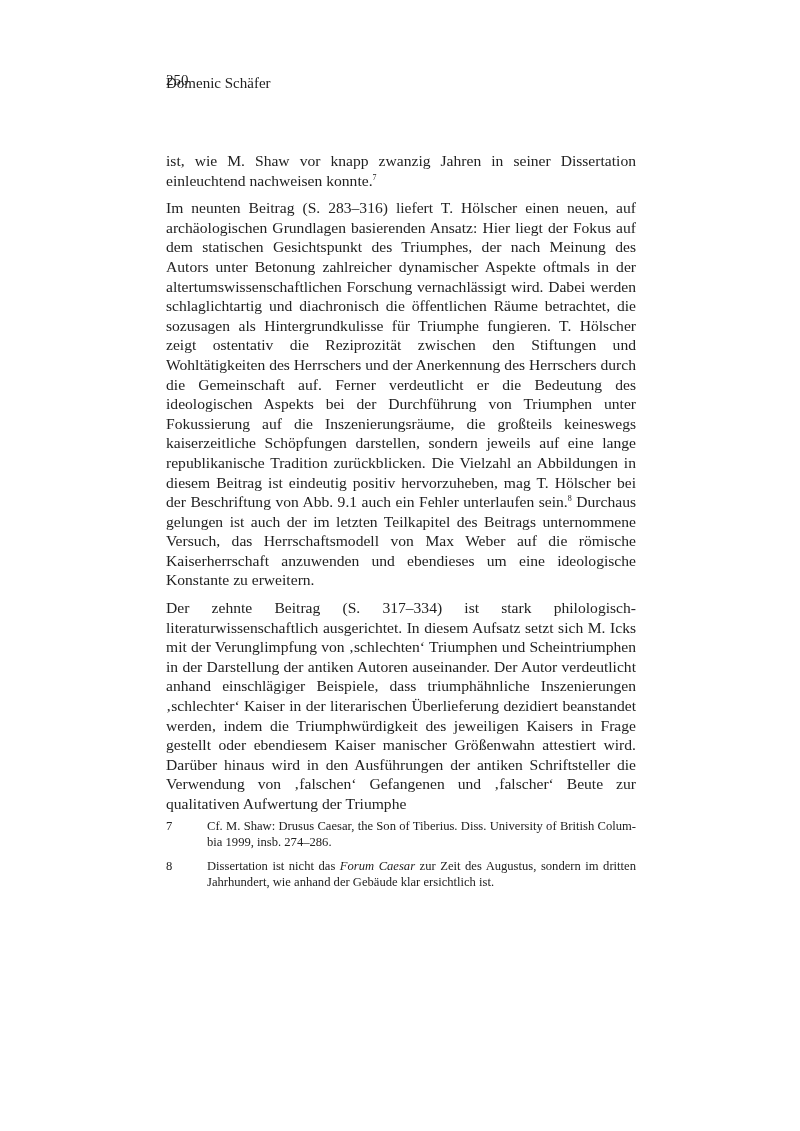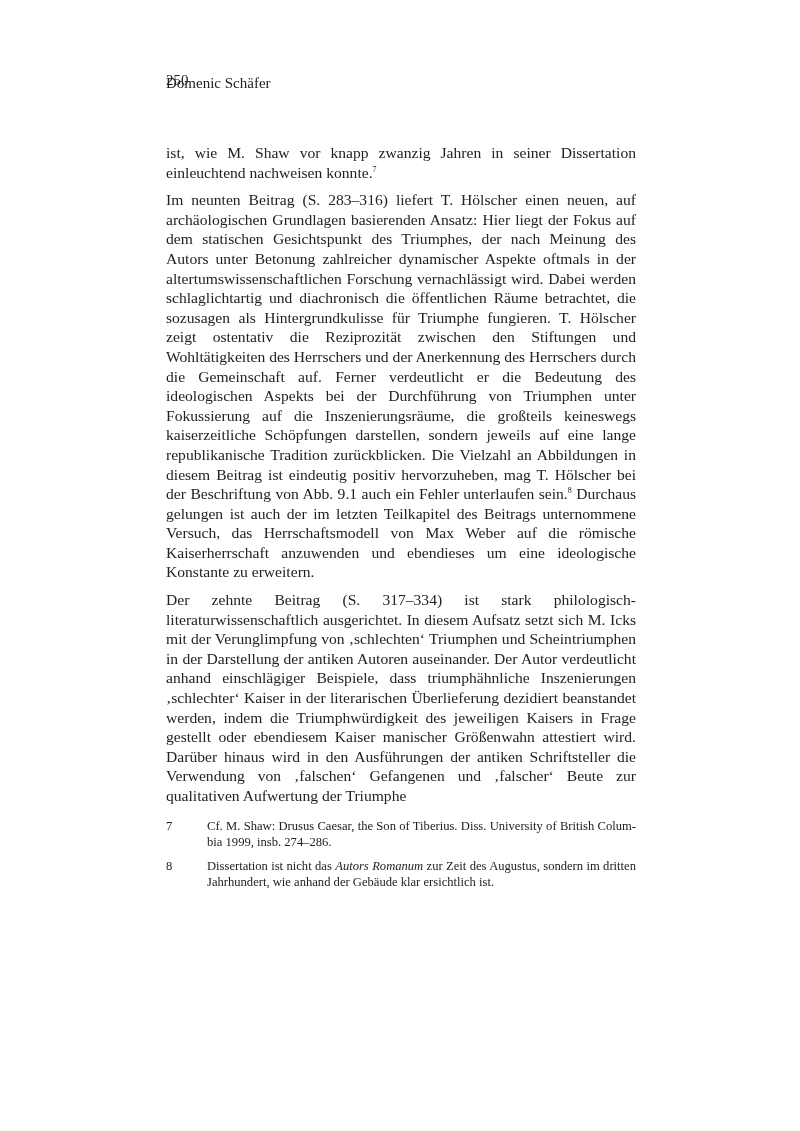--- a/index.html
+++ b/index.html
@@ -2,21 +2,21 @@
 <html><head>
 <meta charset="utf-8">
 <style>
   html, body { margin: 0; padding: 0; background: #ffffff; }
   body { width: 800px; height: 1131px; position: relative; overflow: hidden;
          font-family: "Liberation Serif", "DejaVu Serif", serif; color: #222; }
   .header { position: absolute; top: 72px; left: 166px; width: 470px; height: 20px; font-size: 15px; }
   .page-num { position: absolute; left: 0; top: 0; }
   .running-head { position: absolute; left: 0; right: 17px; top: 3px; text-align: left; }
   .body-text { position: absolute; top: 143px; left: 166px; width: 470px; font-size: 15.6px; line-height: 19.6px; }
-  .body-text p { margin: 0 0 8px 0; text-align: justify; hyphens: manual; }
+  .body-text p { margin: 8px 0 8px 0; text-align: justify; hyphens: manual; }
   sup { font-size: 8px; line-height: 0; vertical-align: 6px; }
   .footnotes { position: absolute; top: 818px; left: 166px; width: 470px; font-size: 12.6px; line-height: 16px; }
   .fn { display: flex; margin-bottom: 8px; }
   .fn-num { width: 41px; flex: 0 0 41px; }
   .fn-text { flex: 1; text-align: justify; }
 </style>
 </head>
 <body>
 
 <div class="header">
@@ -36,15 +36,15 @@
   </p>
 </div>
 
 <div class="footnotes">
   <div class="fn">
     <span class="fn-num">7</span>
     <span class="fn-text"><span>Cf. M. Shaw: Drusus Caesar, the Son of Tiberius. Diss. University of British Colum­bia 1999, insb. 274–286.</span></span>
   </div>
   <div class="fn">
     <span class="fn-num">8</span>
-    <span class="fn-text"><span>Dissertation ist nicht das </span><em>Autors Romanum</em><span> zur Zeit des Augustus, sondern im dritten Jahrhundert, wie anhand der Gebäude klar ersichtlich ist.</span></span>
+    <span class="fn-text"><span>Dissertation ist nicht das </span><em>Forum Caesar</em><span> zur Zeit des Augustus, sondern im dritten Jahrhundert, wie anhand der Gebäude klar ersichtlich ist.</span></span>
   </div>
 </div>
 
 </body></html>

